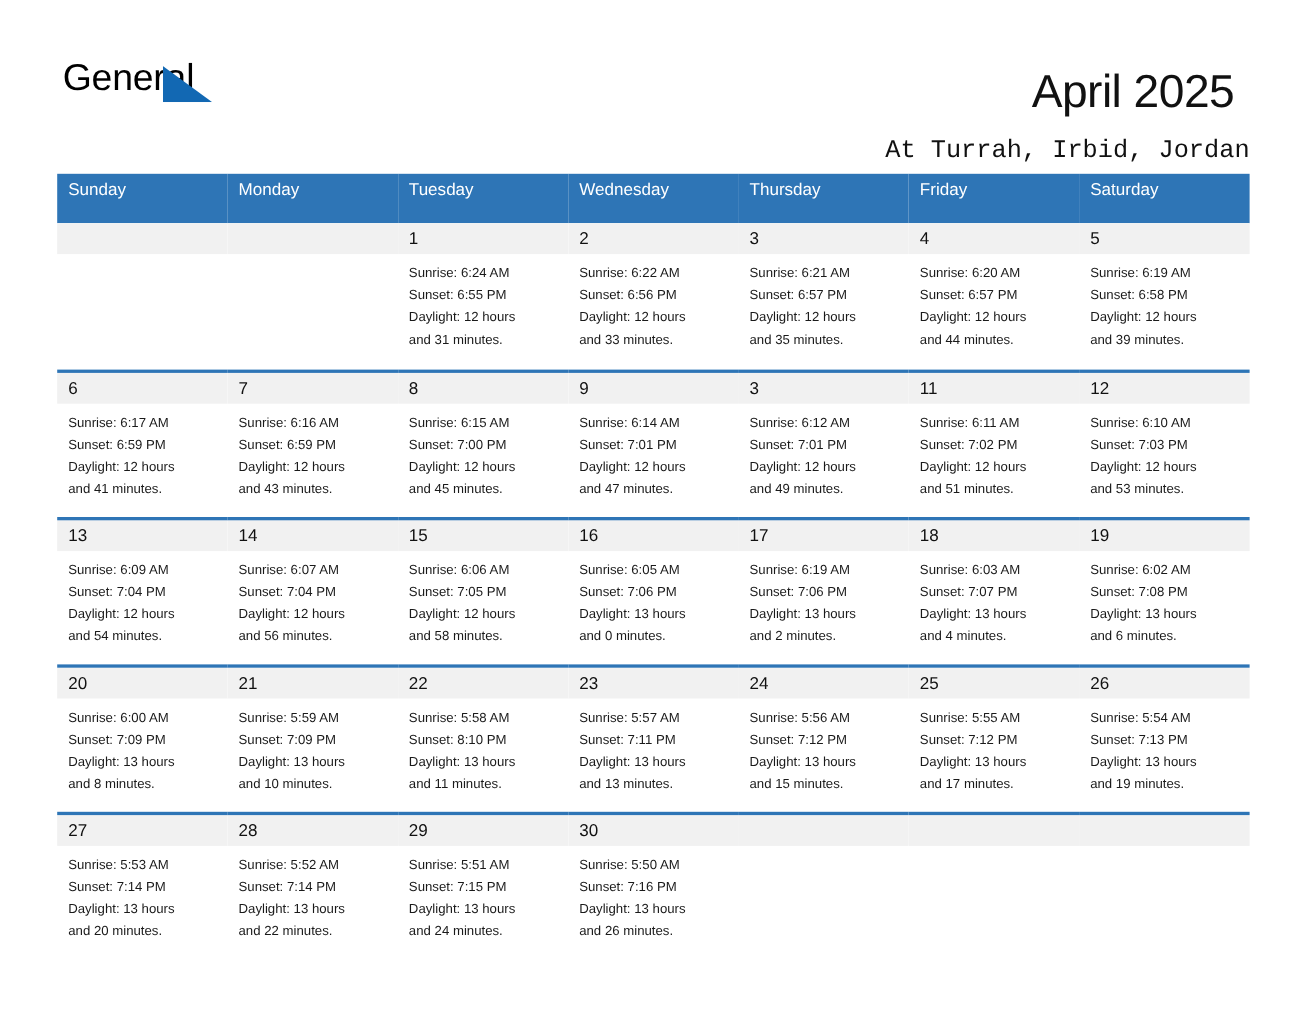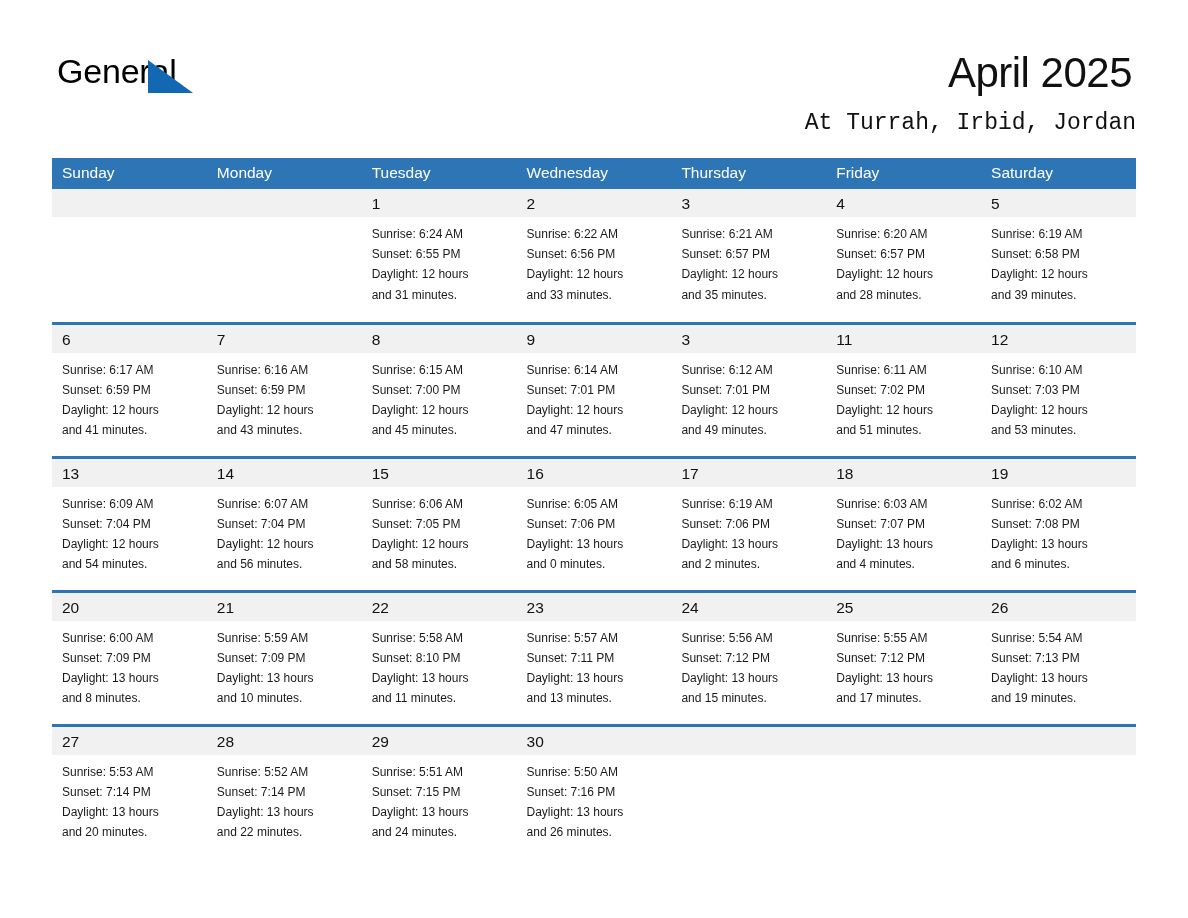--- a/index.html
+++ b/index.html
@@ -72,21 +72,21 @@
     right: 52px;
     top: 44px;
     text-align: right;
   }
   .cal-title {
     font-size: 42px;
     line-height: 50px;
     font-weight: 400;
     color: #111111;
     letter-spacing: -0.5px;
-    margin: 4px;
+    margin: 14px;
   }
   .cal-subtitle {
     font-size: 23px;
     line-height: 30px;
     font-weight: 400;
     color: #111111;
     margin: 10px 0 0 0;
     font-family: Liberation Mono, monospace;
   }
 
@@ -101,21 +101,21 @@
   }
 
   .calendar col { width: 154.85px; }
 
   thead th {
     background: #2e75b6;
     color: #ffffff;
     font-size: 15.5px;
     font-weight: 400;
     text-align: left;
-    padding: 6px 10px 7px 10px;
+    padding: 6px 10px 21px 10px;
     height: 30px;
     vertical-align: middle;
     border: none;
   }
 
   tbody tr.week-row > td {
     border-top: 3px solid #2e75b6;
     padding: 0;
     vertical-align: top;
     height: 134px;
@@ -232,21 +232,21 @@
               </div>
             </div>
           </td>
           <td class="cell-td">
             <div class="cell">
               <div class="daynum-band">4</div>
               <div class="cell-body">
                 <div>Sunrise: 6:20 AM</div>
                 <div>Sunset: 6:57 PM</div>
                 <div>Daylight: 12 hours</div>
-                <div>and 28 minutes.</div>
+                <div>and 44 minutes.</div>
               </div>
             </div>
           </td>
           <td class="cell-td">
             <div class="cell">
               <div class="daynum-band">5</div>
               <div class="cell-body">
                 <div>Sunrise: 6:19 AM</div>
                 <div>Sunset: 6:58 PM</div>
                 <div>Daylight: 12 hours</div>

